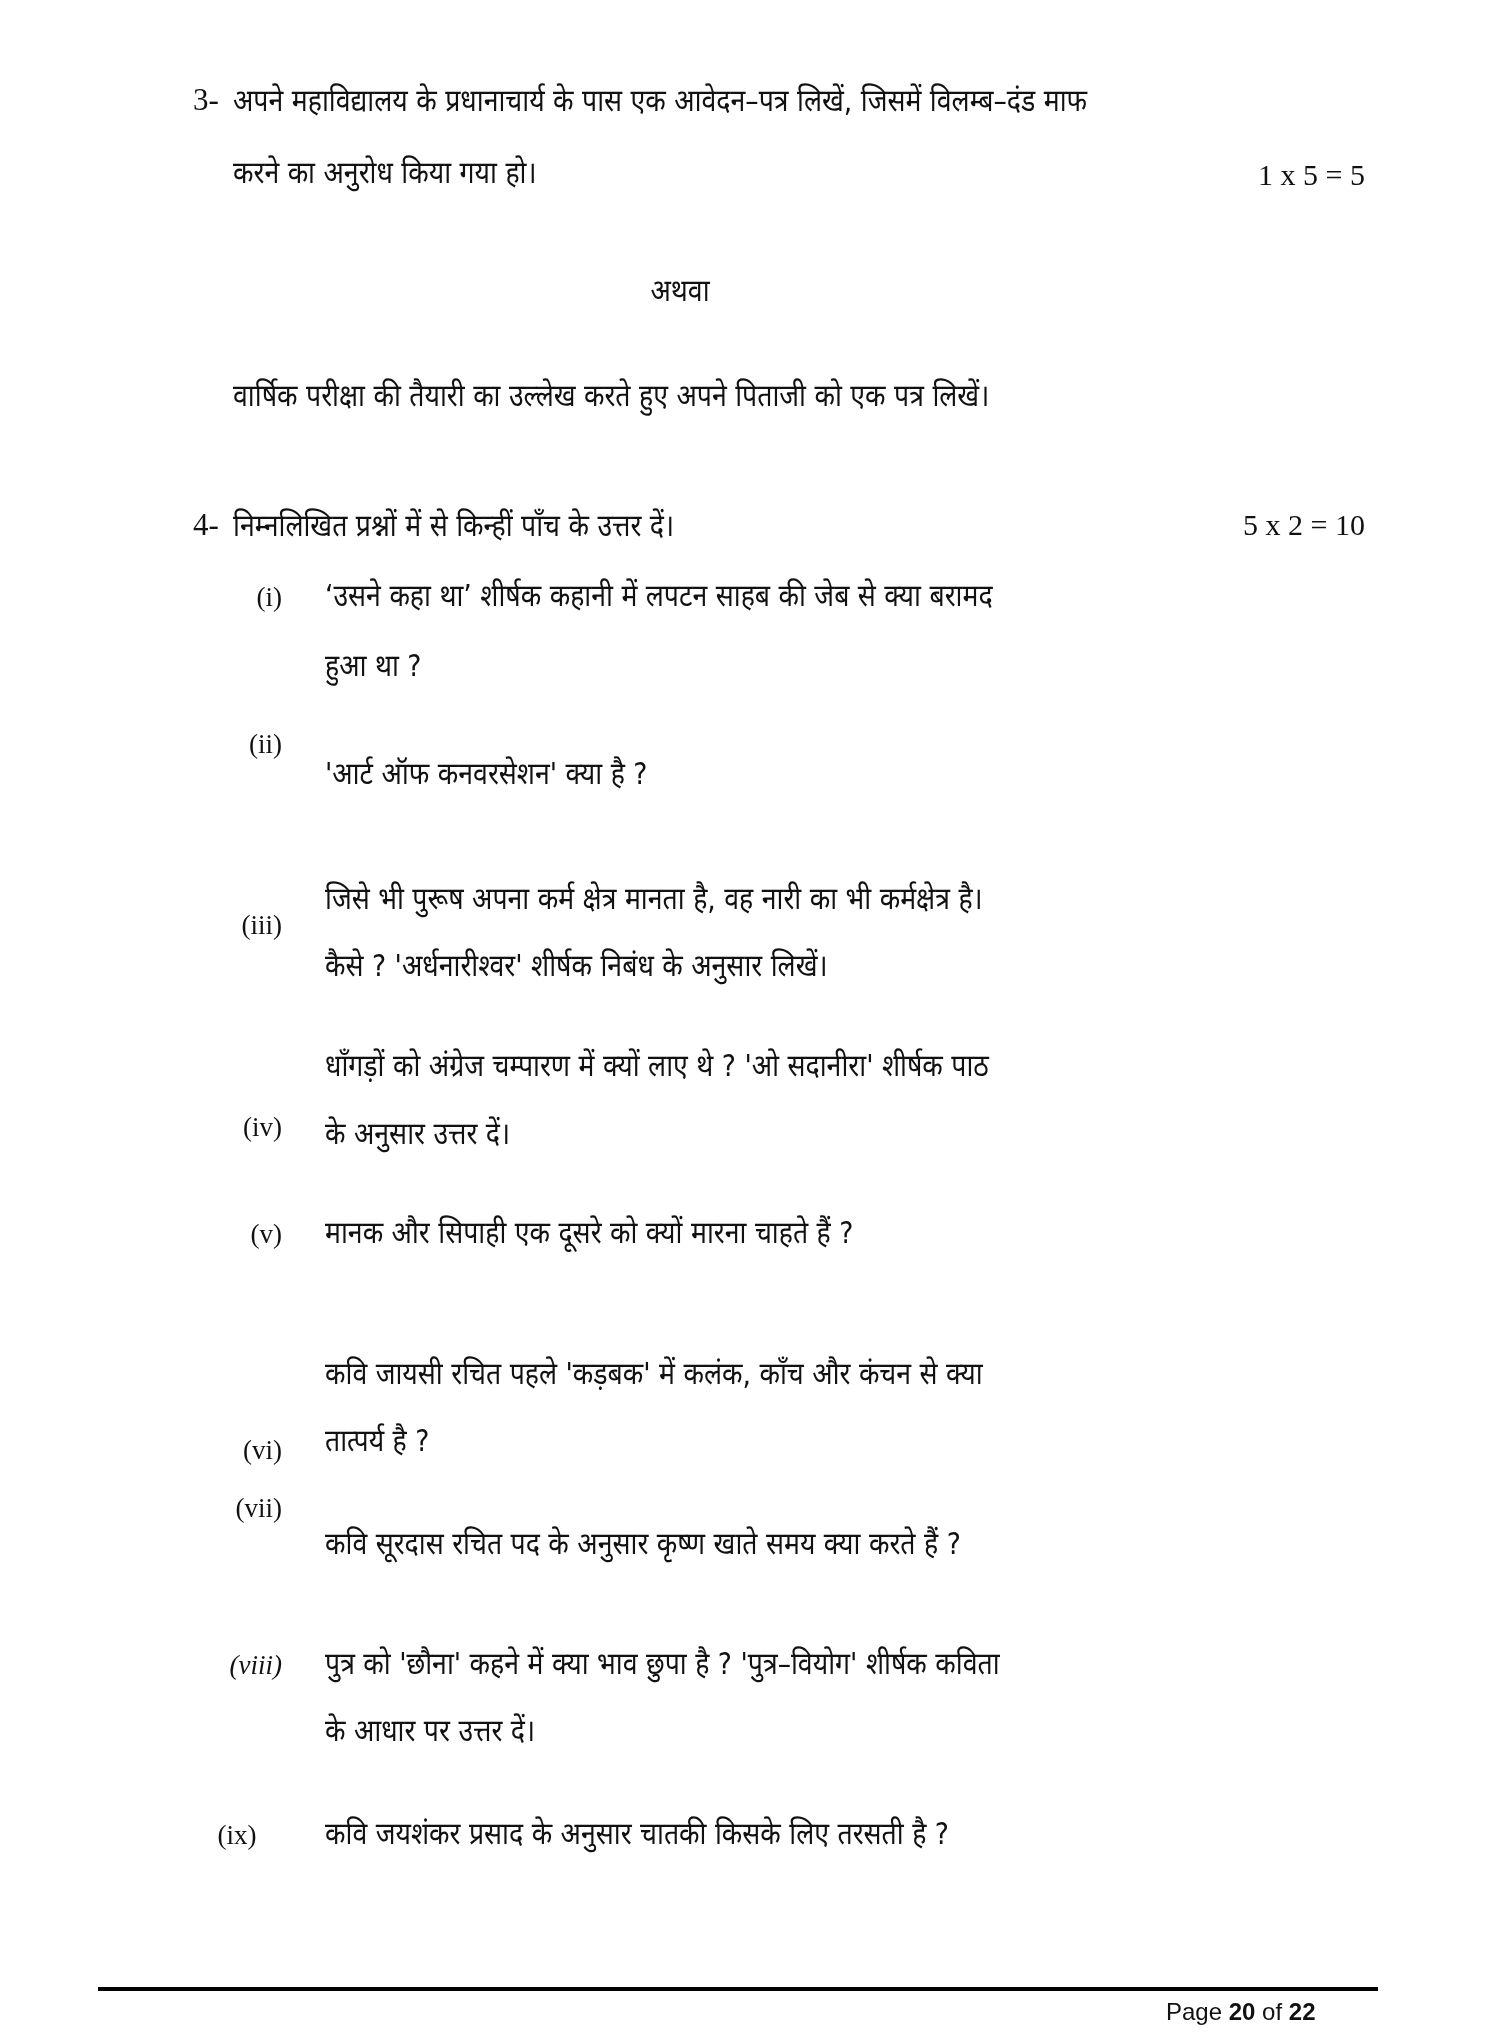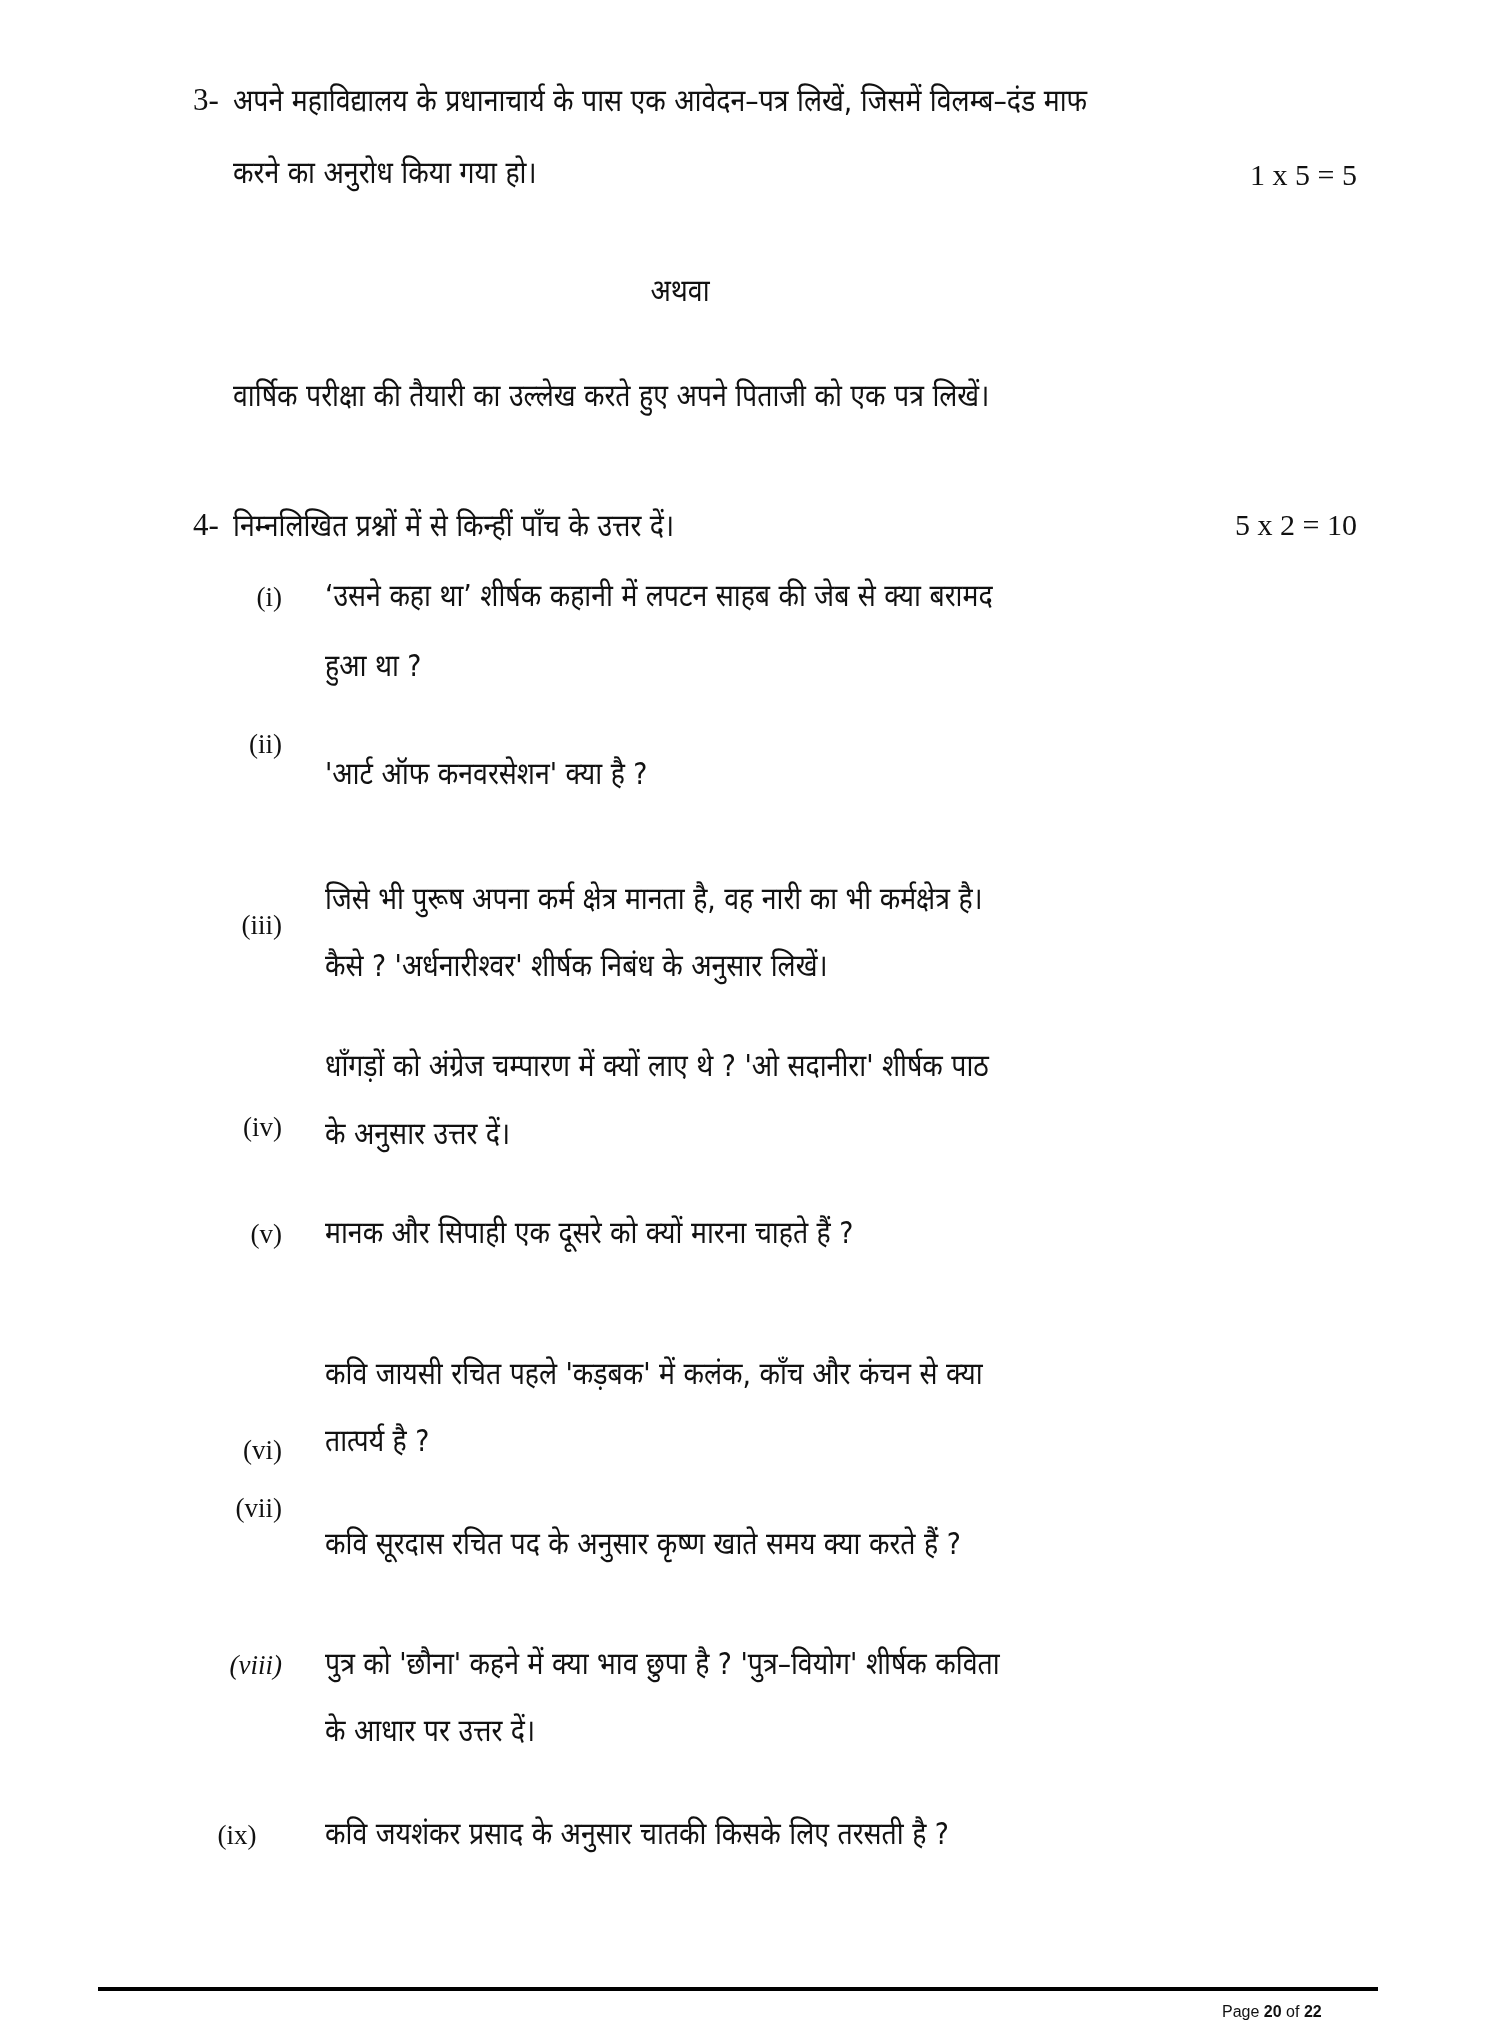--- a/index.html
+++ b/index.html
@@ -9,41 +9,41 @@
       color: #111111;
     }
     .line {
       position: absolute; white-space: nowrap;
       font-size: 31px; line-height: 40px;
       transform: scaleX(0.86); transform-origin: left center;
     }
     .marks {
       position: absolute; white-space: nowrap;
       font-family: "Liberation Serif", serif; font-size: 30px; line-height: 40px;
-      right: 148px; text-align: right;
+      right: 140px; text-align: right;
     }
     .qnum {
       position: absolute; font-family: "Liberation Serif", serif;
       font-size: 31px; line-height: 40px; left: 193px;
     }
     .roman {
       position: absolute; font-family: "Liberation Serif", serif;
       font-size: 27px; line-height: 40px; width: 90px; text-align: right; left: 192px;
     }
     .center {
       position: absolute; font-size: 31px; line-height: 40px;
       left: 0; width: 1360px; text-align: center;
       transform: scaleX(0.86); transform-origin: center center;
     }
     .footer-rule {
       position: absolute; left: 98px; top: 1987px; width: 1280px; height: 4px; background: #000000;
     }
     .footer-page {
-      position: absolute; top: 1998px; left: 1222px;
-      font-family: "Liberation Sans", sans-serif; font-size: 16px; line-height: 28px;
+      position: absolute; top: 1998px; left: 1166px;
+      font-family: "Liberation Sans", sans-serif; font-size: 24px; line-height: 28px;
     }
     .footer-page b { font-weight: bold; }
   </style>
 </head>
 <body>
 
 <div class="qnum" style="top:80px;">3-</div>
 <div class="line" style="left:233px; top:80px;">अपने महाविद्यालय के प्रधानाचार्य के पास एक आवेदन–पत्र लिखें, जिसमें विलम्ब–दंड माफ</div>
 <div class="line" style="left:233px; top:152px;">करने का अनुरोध किया गया हो।</div>
 <div class="marks" style="top:155px;">1 x 5 = 5</div>

